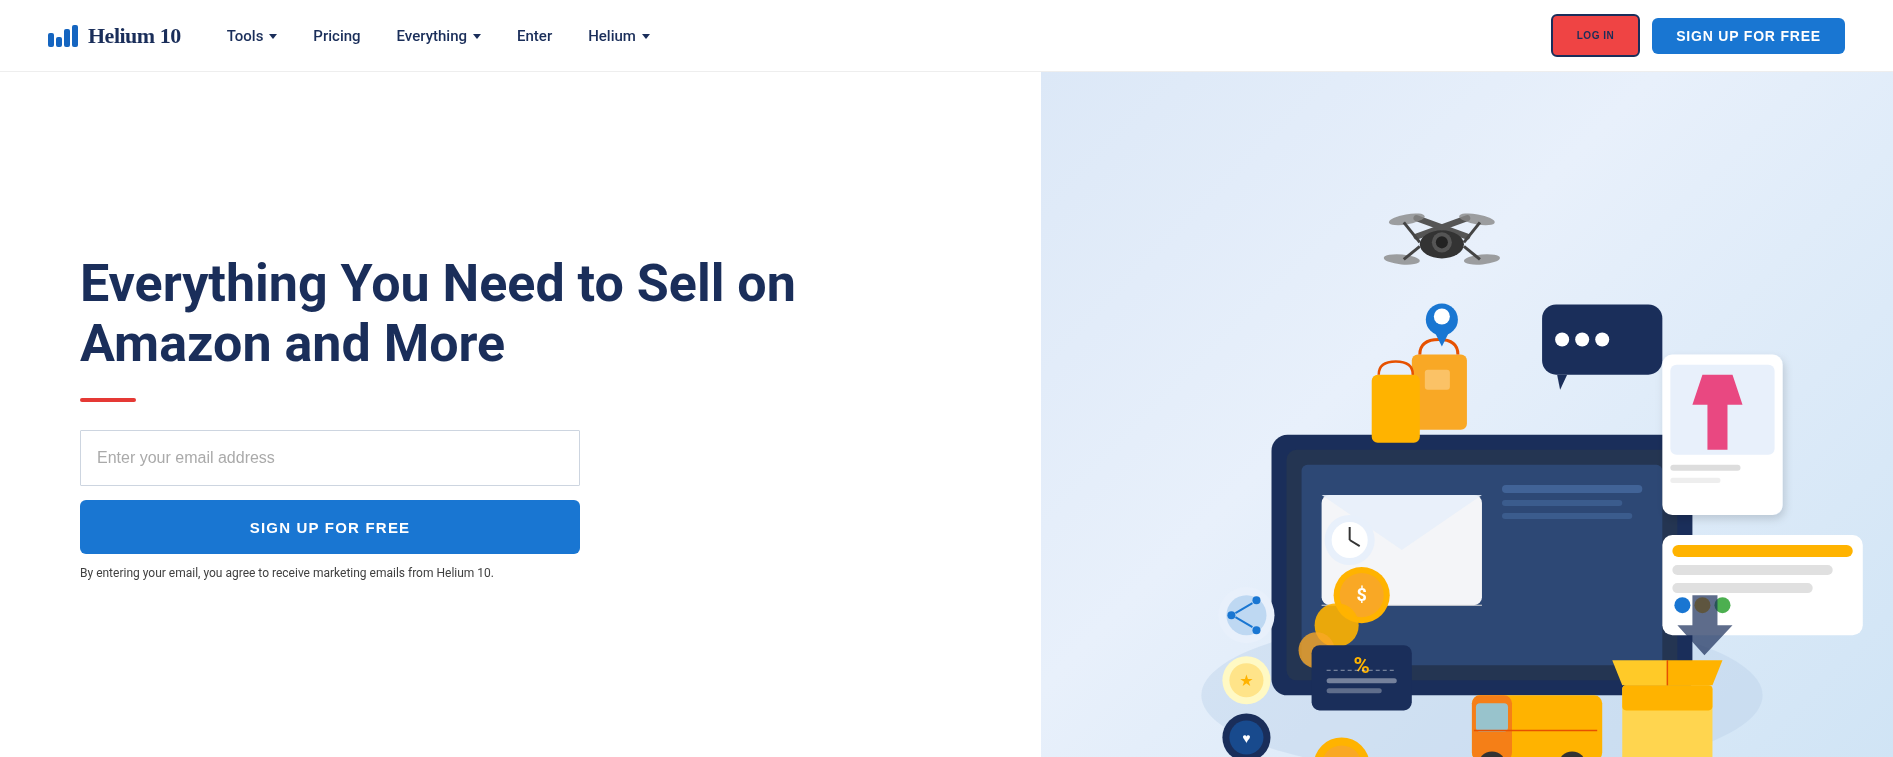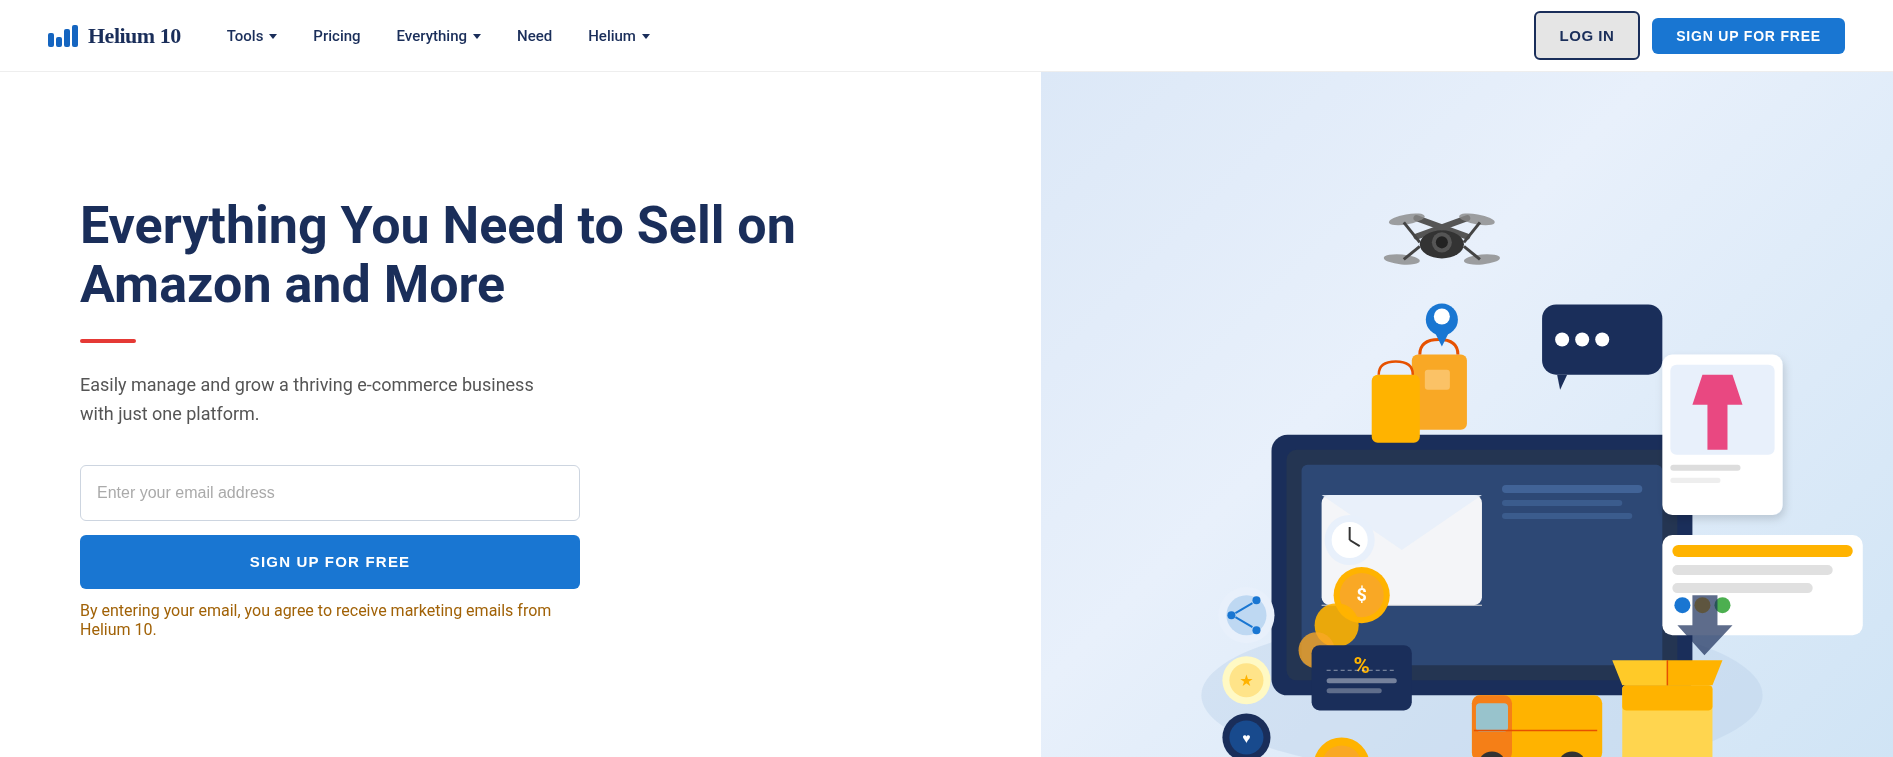--- a/index.html
+++ b/index.html
@@ -45,23 +45,23 @@
       border-right: 4px solid transparent;
       border-top: 5px solid #1a2e5a;
       margin-top: 2px;
     }
 
     .navbar-right { display: flex; align-items: center; gap: 12px; }
     .btn-login {
       padding: 14px 24px;
       border: 2px solid #1a2e5a;
       border-radius: 6px;
-      background: #e5e5e5;
+      background: #ef4444;
       color: #1a2e5a;
-      font-size: 15px;
+      font-size: 10px;
       font-weight: 600;
       cursor: pointer;
       letter-spacing: 0.5px;
     }
     .btn-signup {
       padding: 10px 24px;
       border: none;
       border-radius: 6px;
       background: #1976D2;
       color: #fff;
@@ -107,21 +107,21 @@
     .hero-subtitle {
       font-size: 18px;
       color: #555;
       line-height: 1.6;
       margin-bottom: 36px;
       max-width: 460px;
     }
 
     .email-input-wrapper {
       border: 1.5px solid #cdd5e0;
-      border-radius: 6px;
+      border-radius: 1px;
       padding: 0 16px;
       margin-bottom: 14px;
       max-width: 500px;
       background: #fff;
     }
     .email-input-wrapper input {
       width: 100%;
       height: 54px;
       border: none;
       outline: none;
@@ -140,22 +140,22 @@
       background: #1976D2;
       color: #fff;
       font-size: 15px;
       font-weight: 700;
       letter-spacing: 1.2px;
       cursor: pointer;
       margin-bottom: 12px;
     }
 
     .hero-disclaimer {
-      font-size: 16px;
-      color: #a16207;
+      font-size: 12px;
+      color: #404040;
       max-width: 500px;
     }
 
     
     .hero-right {
       flex: 0 0 45%;
       background: linear-gradient(135deg, #dce8f7 0%, #e8f0fb 40%, #d0e4f5 100%);
       position: relative;
       display: flex;
       align-items: center;
@@ -195,39 +195,38 @@
         <span class="chevron"></span>
       </a>
       <a class="nav-item" href="#">
         <span>Pricing</span>
       </a>
       <a class="nav-item" href="#">
         <span>Everything</span>
         <span class="chevron"></span>
       </a>
       <a class="nav-item" href="#">
-        <span>Need</span>
+        <span>Enter</span>
       </a>
       <a class="nav-item" href="#">
         <span>Helium</span>
         <span class="chevron"></span>
       </a>
     </div>
   </div>
   <div class="navbar-right">
     <button class="btn-login">LOG IN</button>
     <button class="btn-signup">SIGN UP FOR FREE</button>
   </div>
 </nav>
 
 <section class="hero">
   <div class="hero-left">
     <h1 class="hero-title">Everything You Need to Sell on Amazon and More</h1>
     <div class="hero-divider"></div>
-    <p class="hero-subtitle">Easily manage and grow a thriving e-commerce business with just one platform.</p>
     <div class="email-input-wrapper">
       <input type="email" placeholder="Enter your email address" style="">
     </div>
     <button class="btn-hero-signup">SIGN UP FOR FREE</button>
     <p class="hero-disclaimer">
       <span>By entering your email, you agree to receive marketing emails from Helium 10.</span>
     </p>
   </div>
   <div class="hero-right">
     <div class="hero-illustration">

